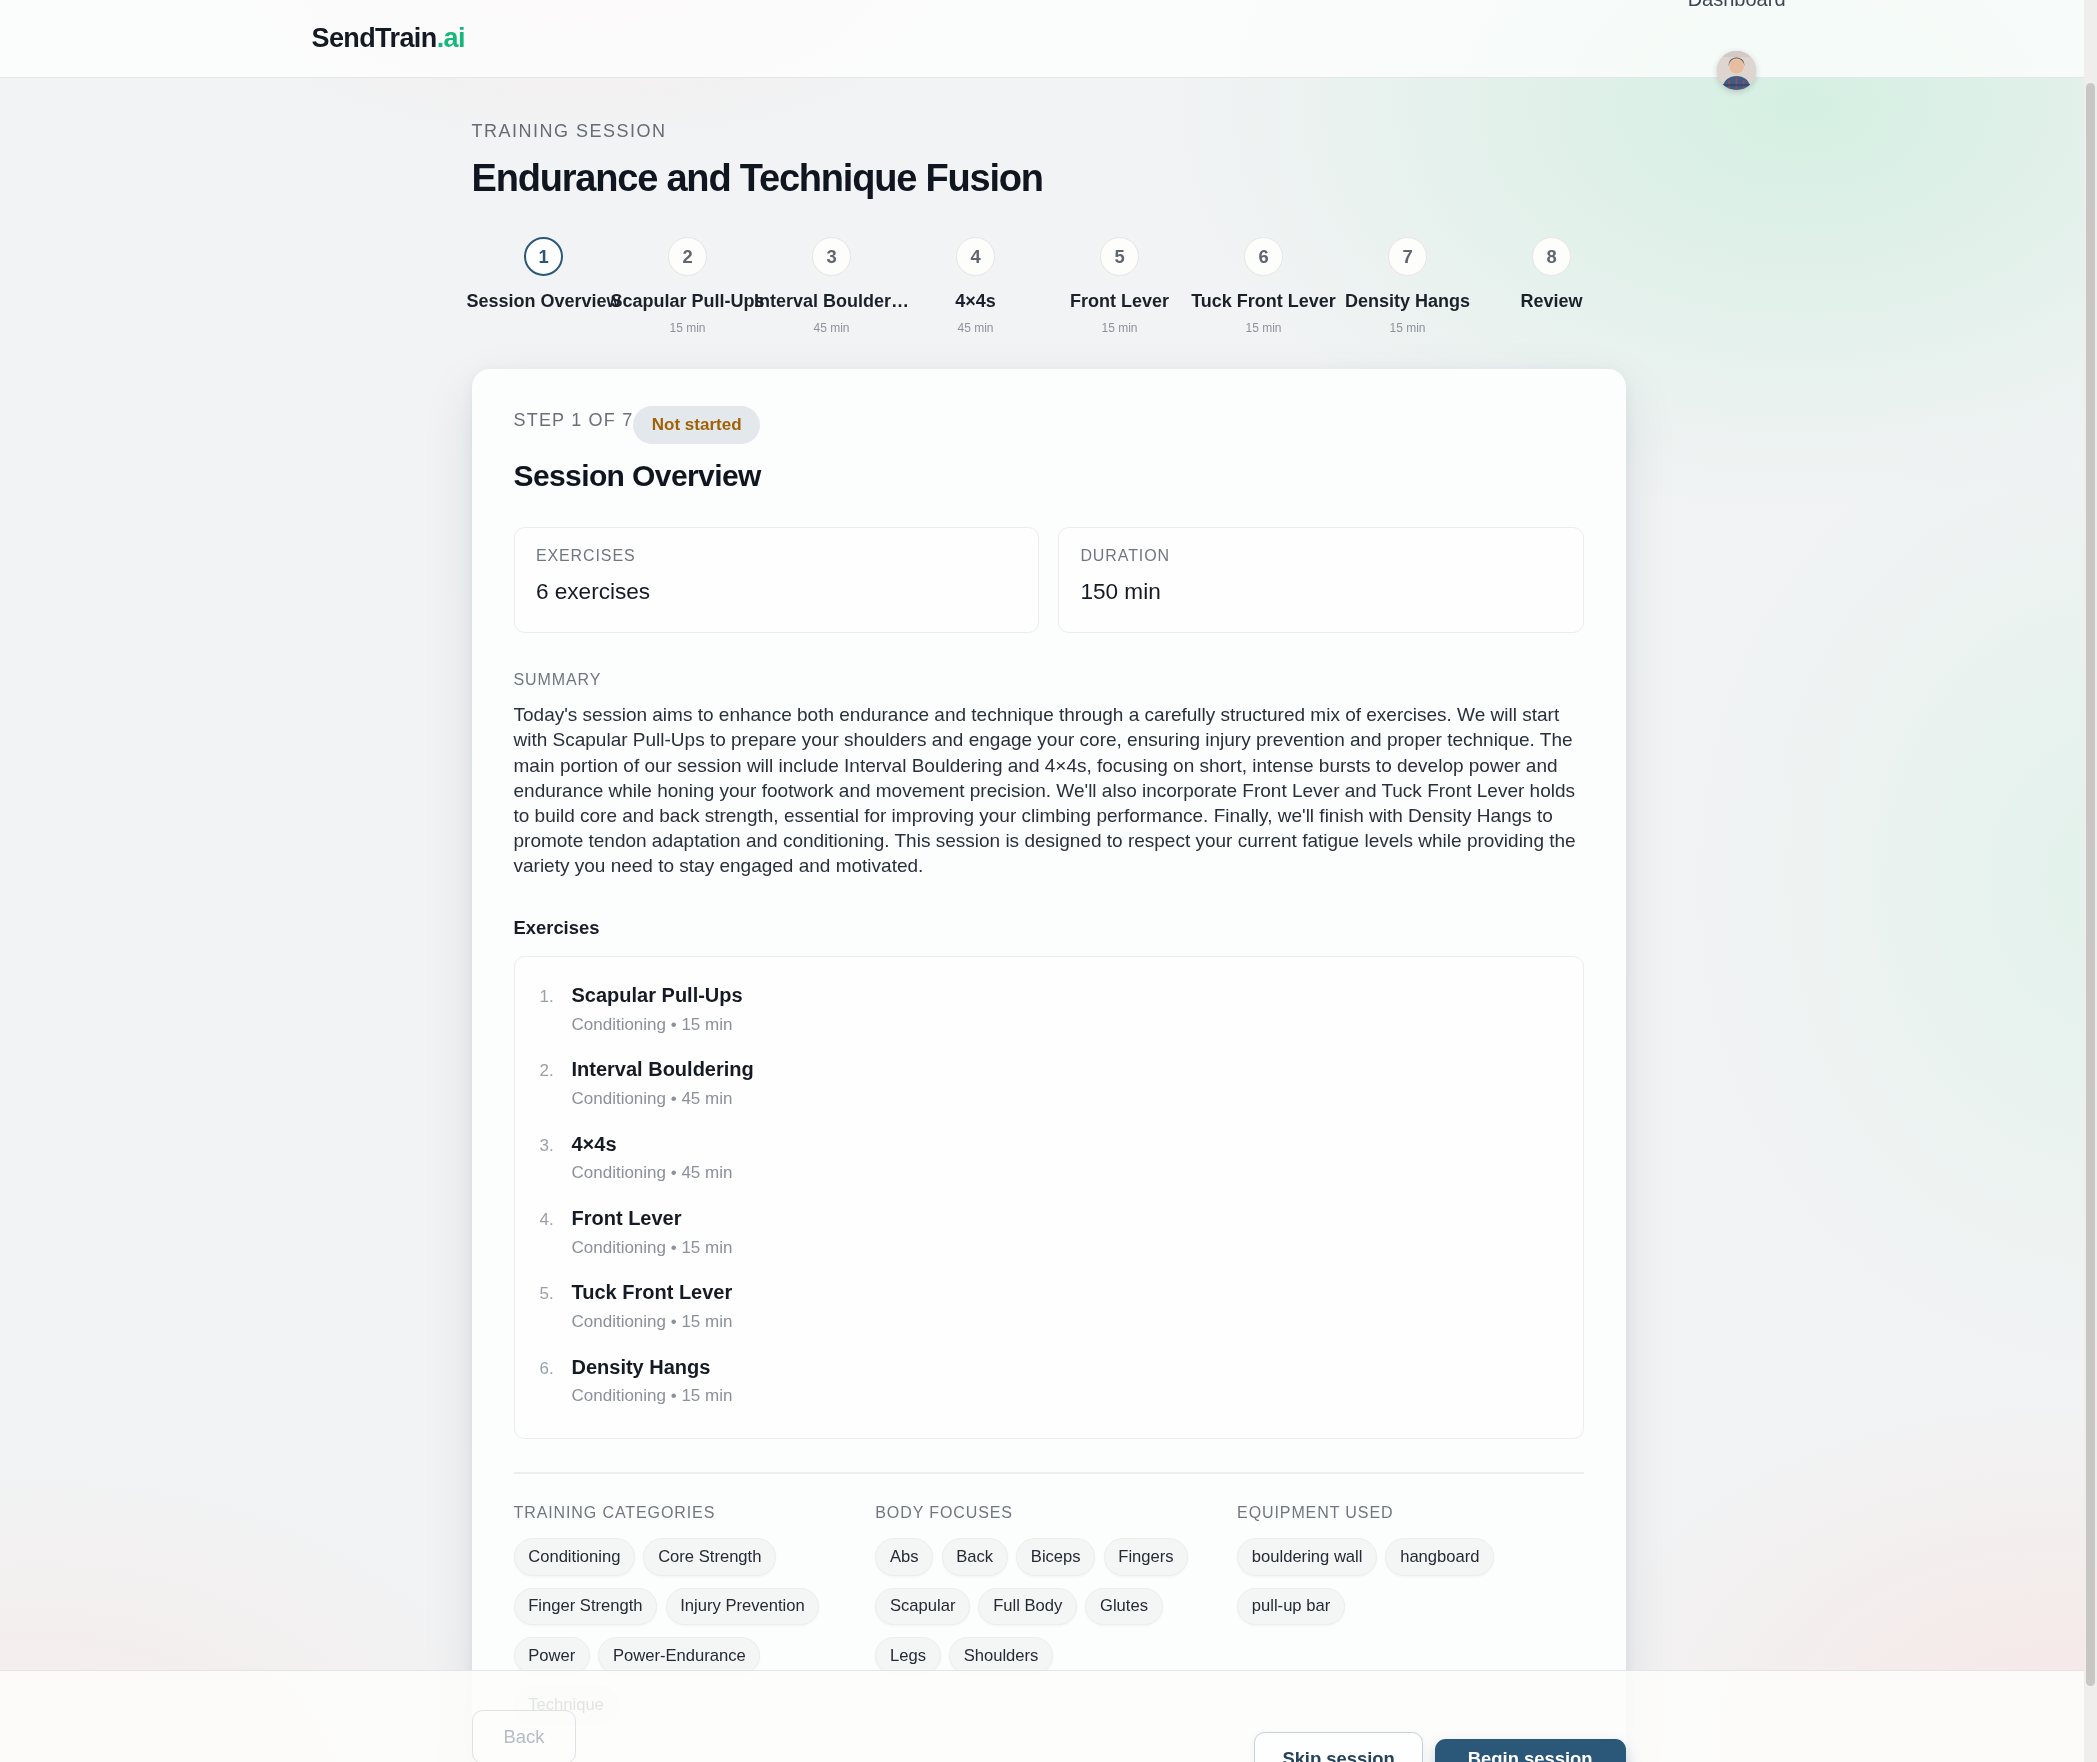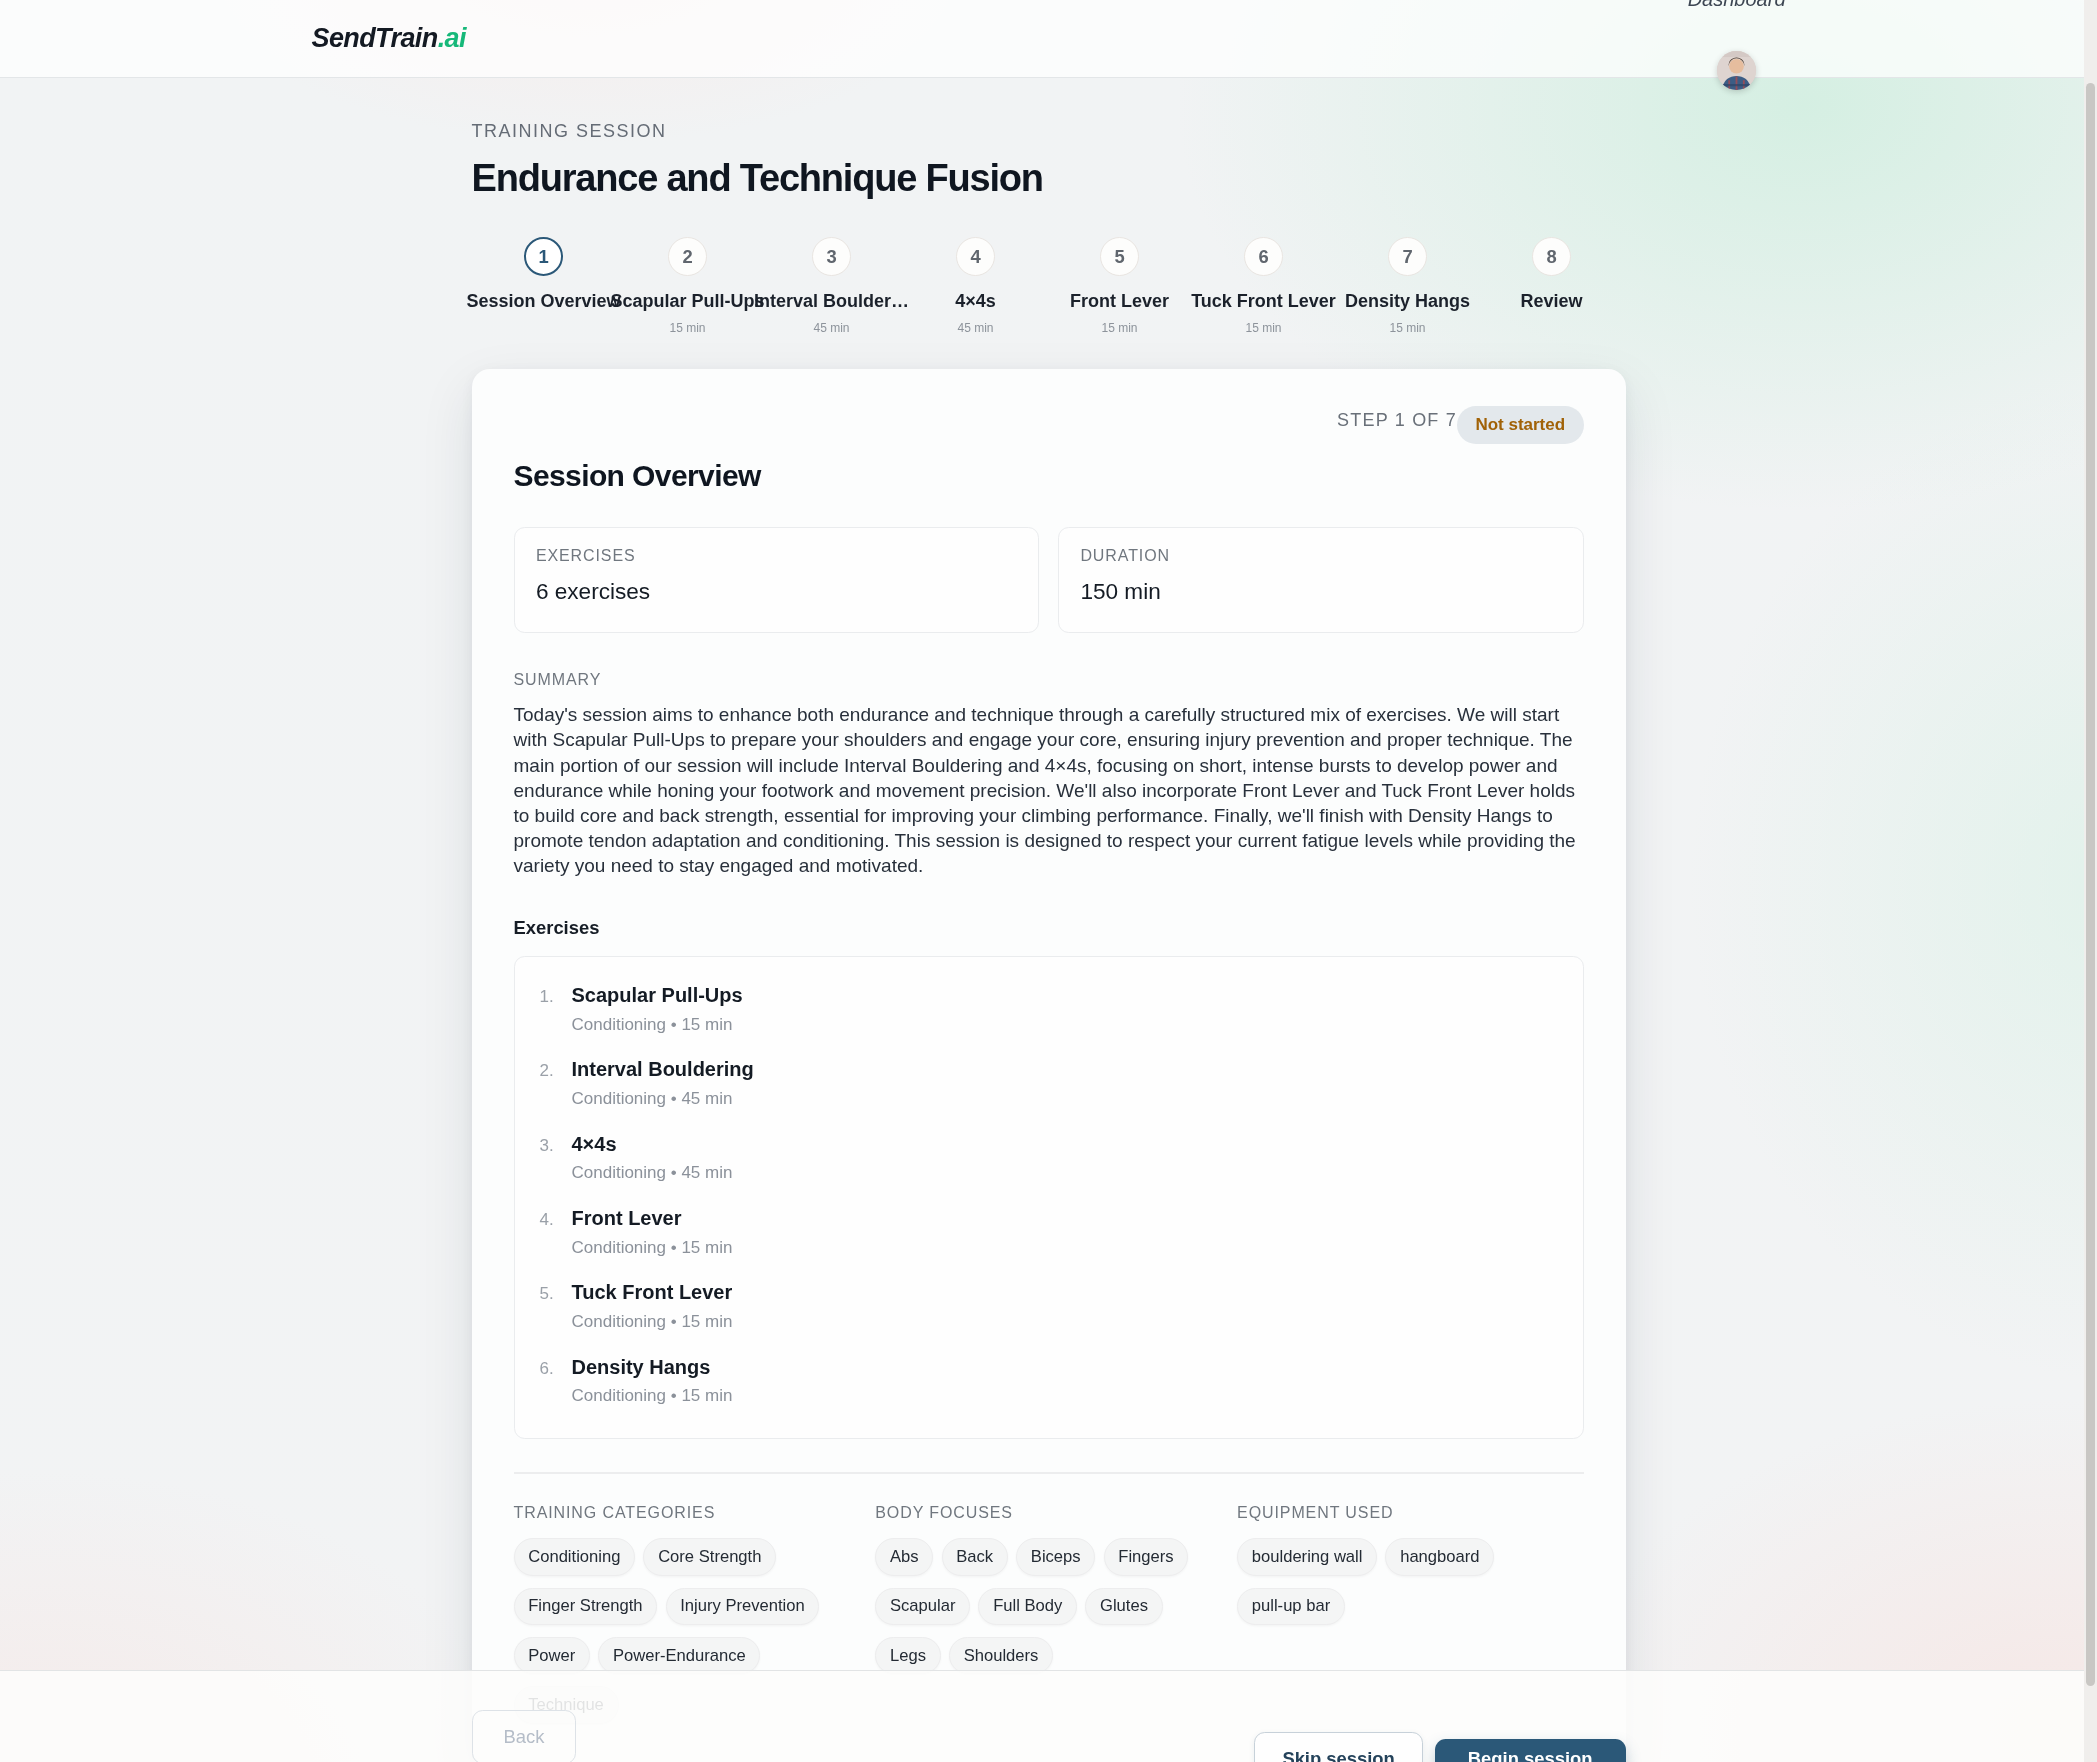--- a/index.html
+++ b/index.html
@@ -18,21 +18,20 @@
       radial-gradient(891px 594px at 2% 102%, rgba(247,228,225,0.60), rgba(247,228,225,0) 55%),
       radial-gradient(653px 297px at 28% -2%,  rgba(249,233,231,0.65), rgba(249,233,231,0) 60%),
       linear-gradient(#f1f3f4,#f2f3f4);
   }
 
   
   .topbar {
     position:relative; height:78px; display:flex; align-items:center;
     background:rgba(255,255,255,0.72);
     border-bottom:1.2px solid rgba(226,229,231,0.95);
-    font-style:italic;
   }
   .topbar-inner {
     width:1474px; margin:0 auto; display:flex; align-items:center; justify-content:space-between;
   }
   .brand { font-size:27px; font-weight:800; letter-spacing:-0.6px; color:#141a23; cursor:pointer; }
   .brand .ai { color:#16b879; }
   .topnav { display:flex; align-items:center; gap:40px;flex-direction:column; }
   .dash-link { font-size:20px; color:#3d4document5; color:#3d4653; cursor:pointer; }
   .avatar {
     width:39px; height:39px; border-radius:50%; overflow:hidden; cursor:pointer;
@@ -58,21 +57,21 @@
   .step.active .step-circle { border:2.4px solid #2b5878; color:#2b5878; background:#ffffff; }
   .step-label { margin-top:14.3px; font-size:18px; font-weight:700; color:#1b212b; white-space:nowrap; }
   .step-duration { margin-top:9px; font-size:12px; color:#8d939b; }
 
   
   .card {
     margin-top:34px; background:#fcfdfd; border-radius:18px;
     box-shadow:0 20px 53px rgba(20,40,55,0.10), 0 3.6px 13px rgba(20,40,55,0.05);
     padding:37px 42px 42px;
   }
-  .card-head { display:flex; align-items:flex-start; justify-content:flex-end; }
+  .card-head { display:flex; align-items:flex-start; justify-content:flex-start; }
   .step-eyebrow { font-size:18px; letter-spacing:1.2px; color:#697079; padding-top:4.8px; }
   .badge {
     background:#e3e8ec; color:#a16207; font-size:17px; font-weight:700;
     padding:9px 18.4px; border-radius:593px;
   }
   .card h2 { margin-top:15.4px; font-size:30px; font-weight:700; letter-spacing:-0.6px; color:#0f1620; }
 
   .stats { display:flex; gap:19px; margin-top:34px; }
   .stat { flex:1; background:#fefefe; border:1.2px solid #eaecee; border-radius:10.7px; padding:19px 21.4px 27px; }
   .stat-label { font-size:16px; letter-spacing:0.9px; color:#70777f; }

